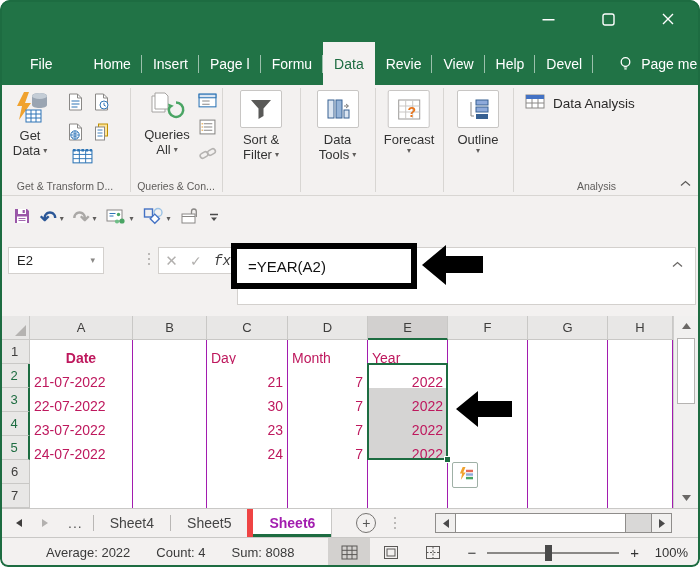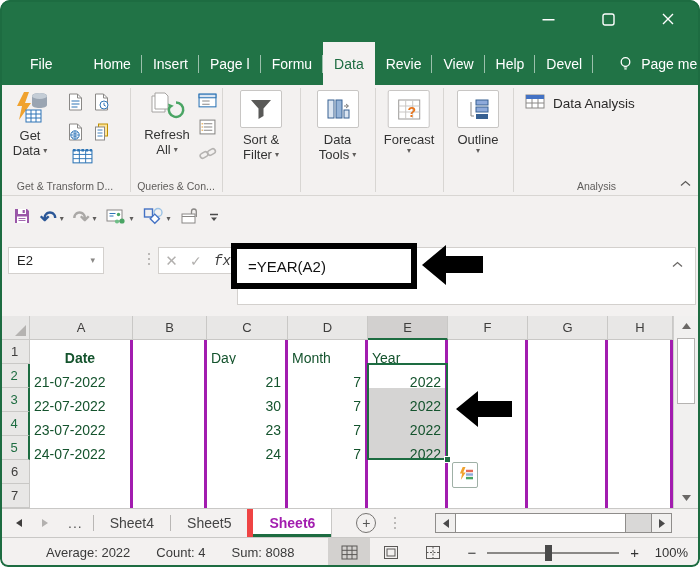--- a/index.html
+++ b/index.html
@@ -64,21 +64,21 @@
   .anno-arrow-fx{position:absolute;left:421px;top:2px;z-index:5;}
 
   
   .gridwrap{position:relative;height:192px;background:#fff;}
   .grid{position:absolute;left:0;top:0;display:grid;grid-template-columns:30px 103px 74px 81px 80px 80px 80px 80px 65px;grid-auto-rows:24px;}
   .h{background:#e8e7e6;border-right:1px solid #c9c8c6;border-bottom:1px solid #c9c8c6;display:flex;align-items:center;justify-content:center;font-size:13px;color:#3f3e3d;}
   .corner{position:relative;}
   .corner::after{content:'';position:absolute;right:3px;bottom:3px;border-left:11px solid transparent;border-bottom:11px solid #b5b3b1;}
   .colh.sel{background:#d2d0cf;border-bottom:2px solid #1d6c41;}
   .rowh.sel{color:#1d6c41;border-right:2px solid #1d6c41;}
-  .cell{background:#fff;border-right:3px solid #a21caf;border-bottom:1px solid #d8d7d6;font-size:14px;color:#14532d;display:flex;align-items:center;padding:18px 4px;overflow:hidden;white-space:nowrap;}
+  .cell{background:#fff;border-right:1px solid #a21caf;border-bottom:1px solid #d8d7d6;font-size:14px;color:#be185d;display:flex;align-items:center;padding:18px 4px;overflow:hidden;white-space:nowrap;}
   .cell.right{justify-content:flex-end;} .cell.center{justify-content:center;} .cell.bold{font-weight:bold;}
   .cell.fill{background:#d5d4d3;}
   .selbox{position:absolute;border:2px solid #1d6c41;pointer-events:none;z-index:3;}
   .fillhandle{position:absolute;width:7px;height:7px;background:#1d6c41;border:1px solid #fff;right:-5px;bottom:-5px;pointer-events:auto;}
   .qa-btn{position:absolute;left:452px;top:146px;width:26px;height:26px;background:#fff;border:1px solid #9fb0a6;border-radius:2px;display:flex;align-items:center;justify-content:center;z-index:4;}
   .grid-arrow{position:absolute;left:455px;top:72px;z-index:5;}
   .vscroll{position:absolute;left:673px;top:0;width:25px;height:192px;background:#f1f0ef;border-left:1px solid #cfcecd;}
   .vs-btn{position:absolute;left:0;right:0;height:20px;display:flex;align-items:center;justify-content:center;}
   .vs-up{top:0;} .vs-down{bottom:0;}
   .vthumb{position:absolute;left:3px;right:3px;top:22px;height:66px;background:#fff;border:1px solid #b5b3b1;}
@@ -229,21 +229,21 @@
     <div class="group" id="grp-queries" data-name="group-queries">
       <div class="bb" data-name="refresh-all-button">
         <span class="bicon" data-name="refresh-all-icon">
             <svg width="36" height="35" viewBox="0 0 36 35">
               <path d="M3 6h10l3 3v13H3z" fill="#fff" stroke="#a5a3a1"></path>
               <path d="M6 3h10l3 3v13H6z" fill="#fff" stroke="#a5a3a1"></path>
               <path d="M27 12.5a7.2 7.2 0 1 1-6.6 4.4" fill="none" stroke="#4aa564" stroke-width="2.5"></path>
               <path d="M19 13.5l1.2 5.6 4.6-3.4z" fill="#4aa564"></path>
             </svg>
           </span>
-        <span class="bline" data-name="refresh-all-label-1">Refresh</span>
+        <span class="bline" data-name="refresh-all-label-1">Queries</span>
         <span class="bline">
             <span data-name="refresh-all-label-2">All</span>
             <span class="dd" data-name="dropdown-icon">▾</span>
           </span>
       </div>
       <div class="smalls">
         <span data-name="queries-connections-icon"><svg width="19" height="15" viewBox="0 0 18 14">
               <rect x="1" y="1" width="16" height="12" fill="#fff" stroke="#2e75b6"></rect>
               <rect x="1" y="1" width="16" height="3.4" fill="#dbe5f1" stroke="#2e75b6"></rect>
               <path d="M4 7.5h7M4 10.5h7" stroke="#8a8886"></path>

